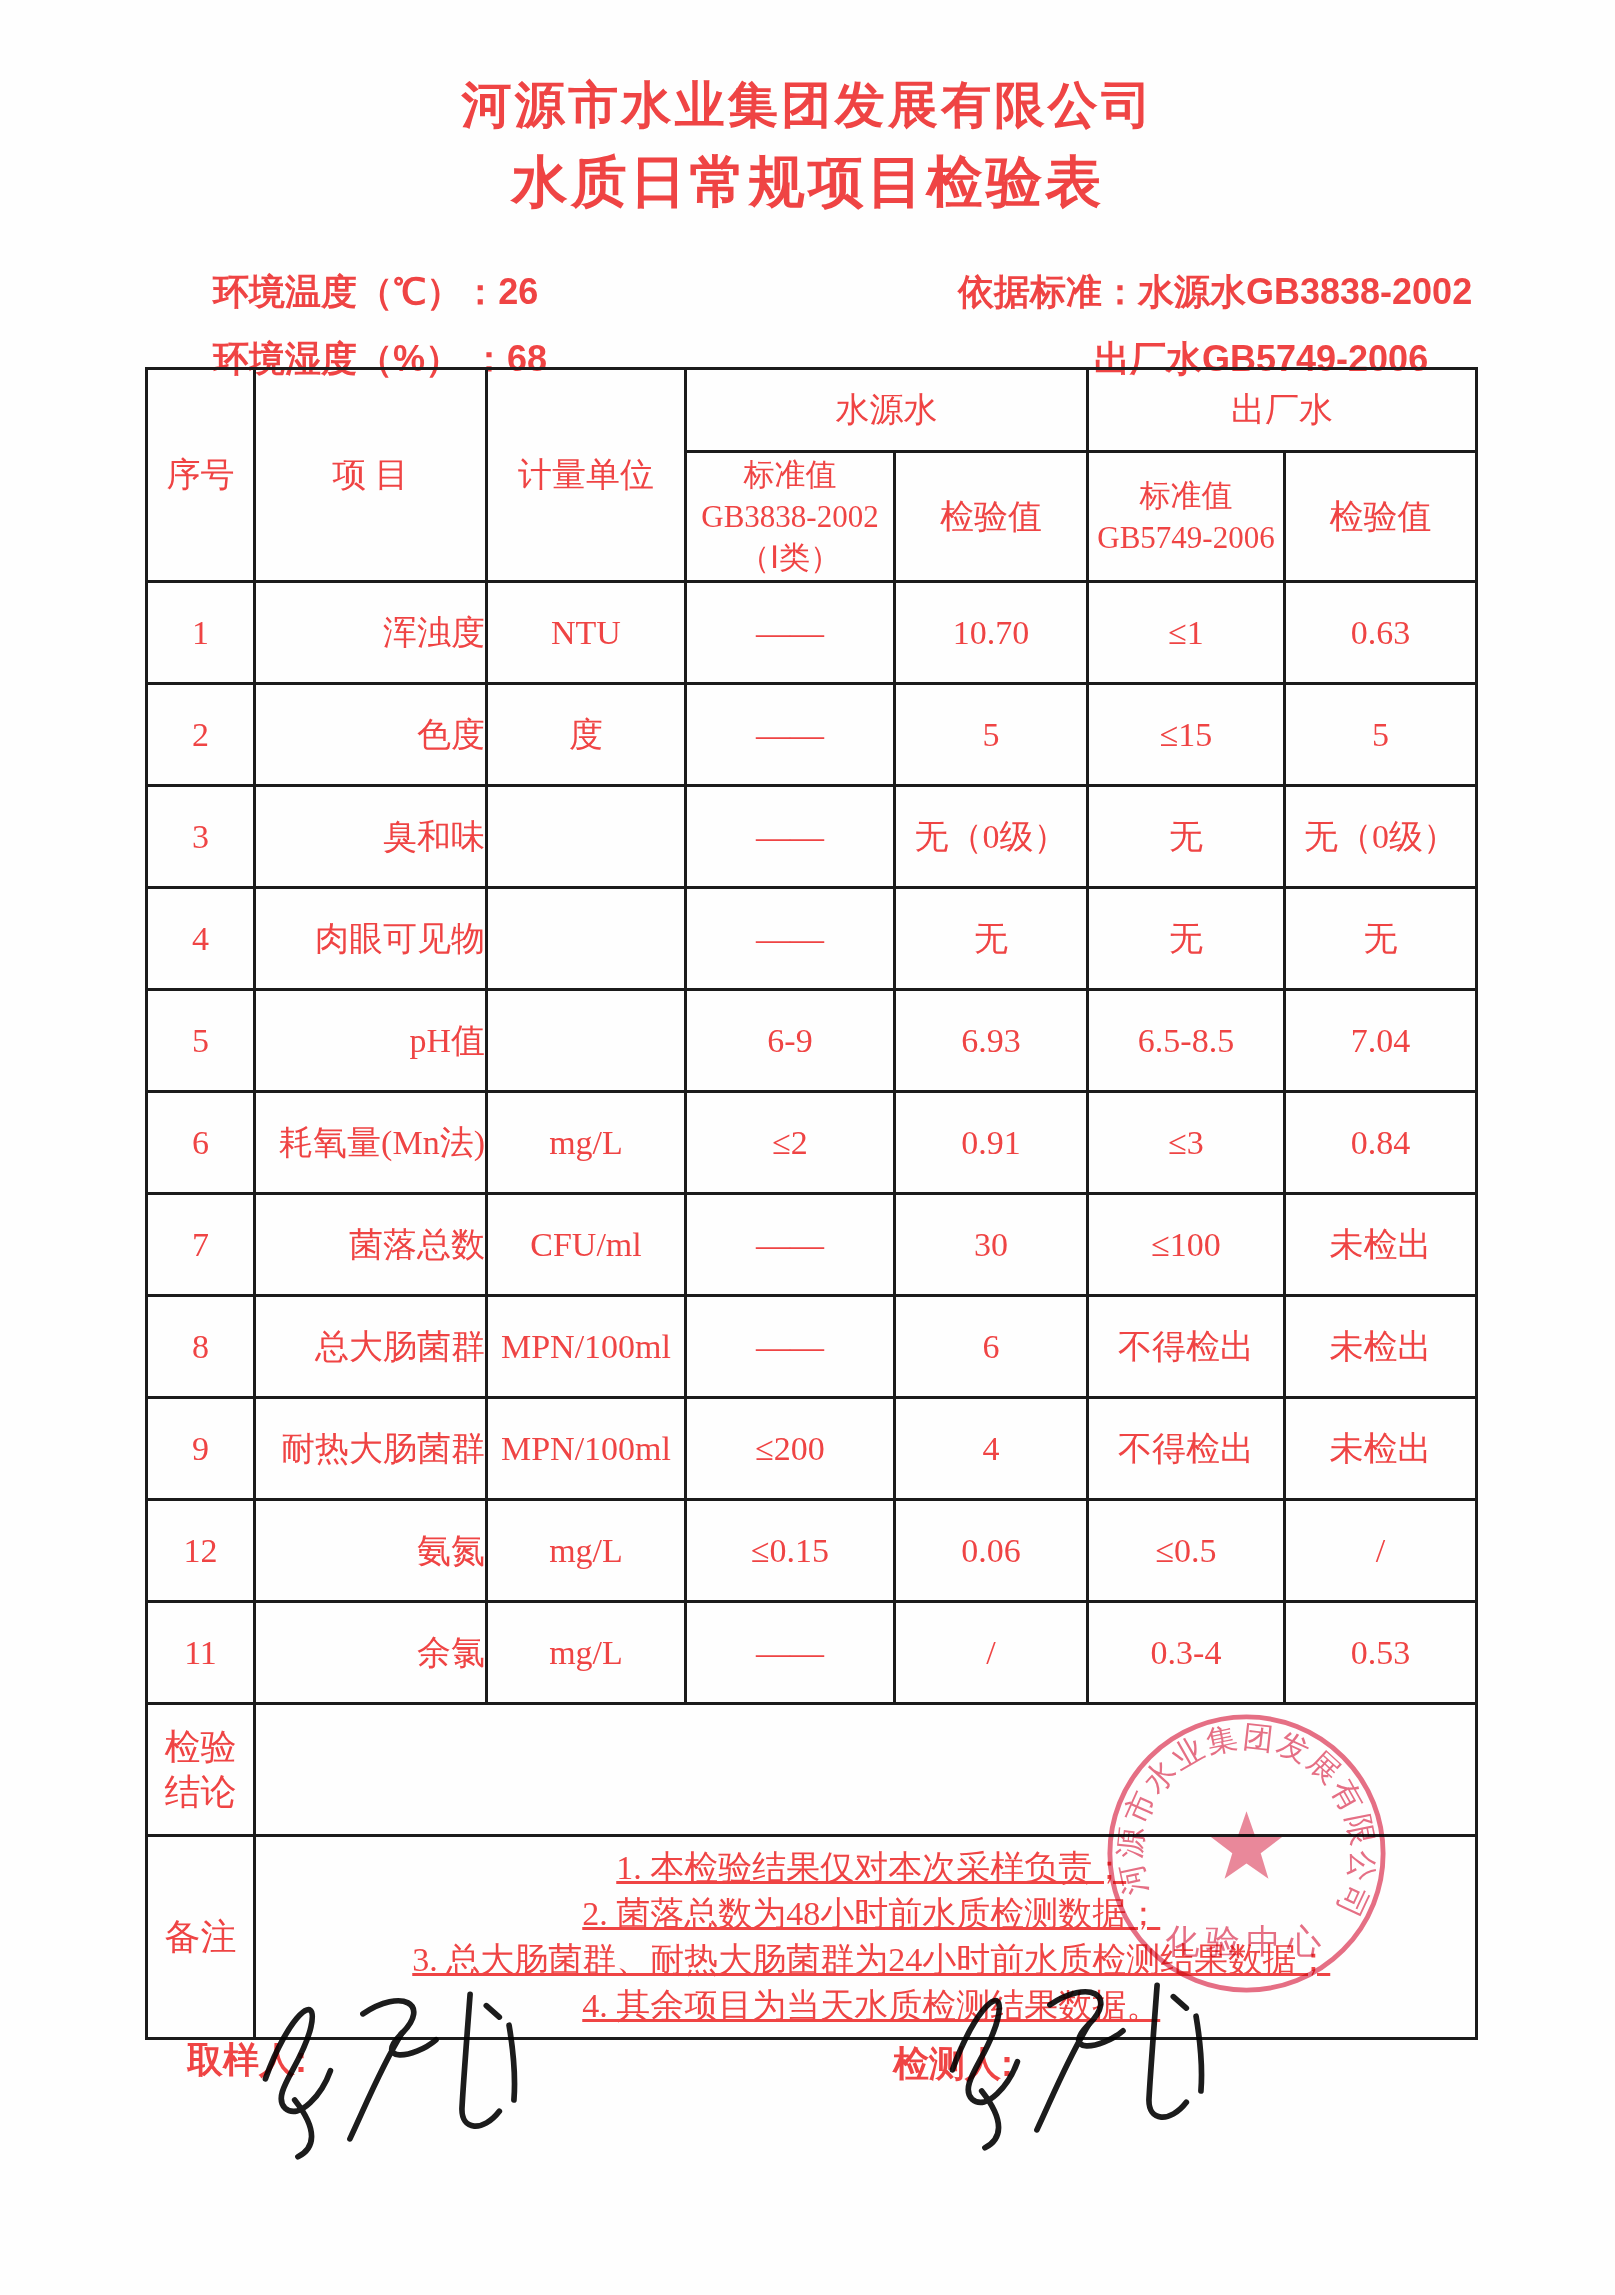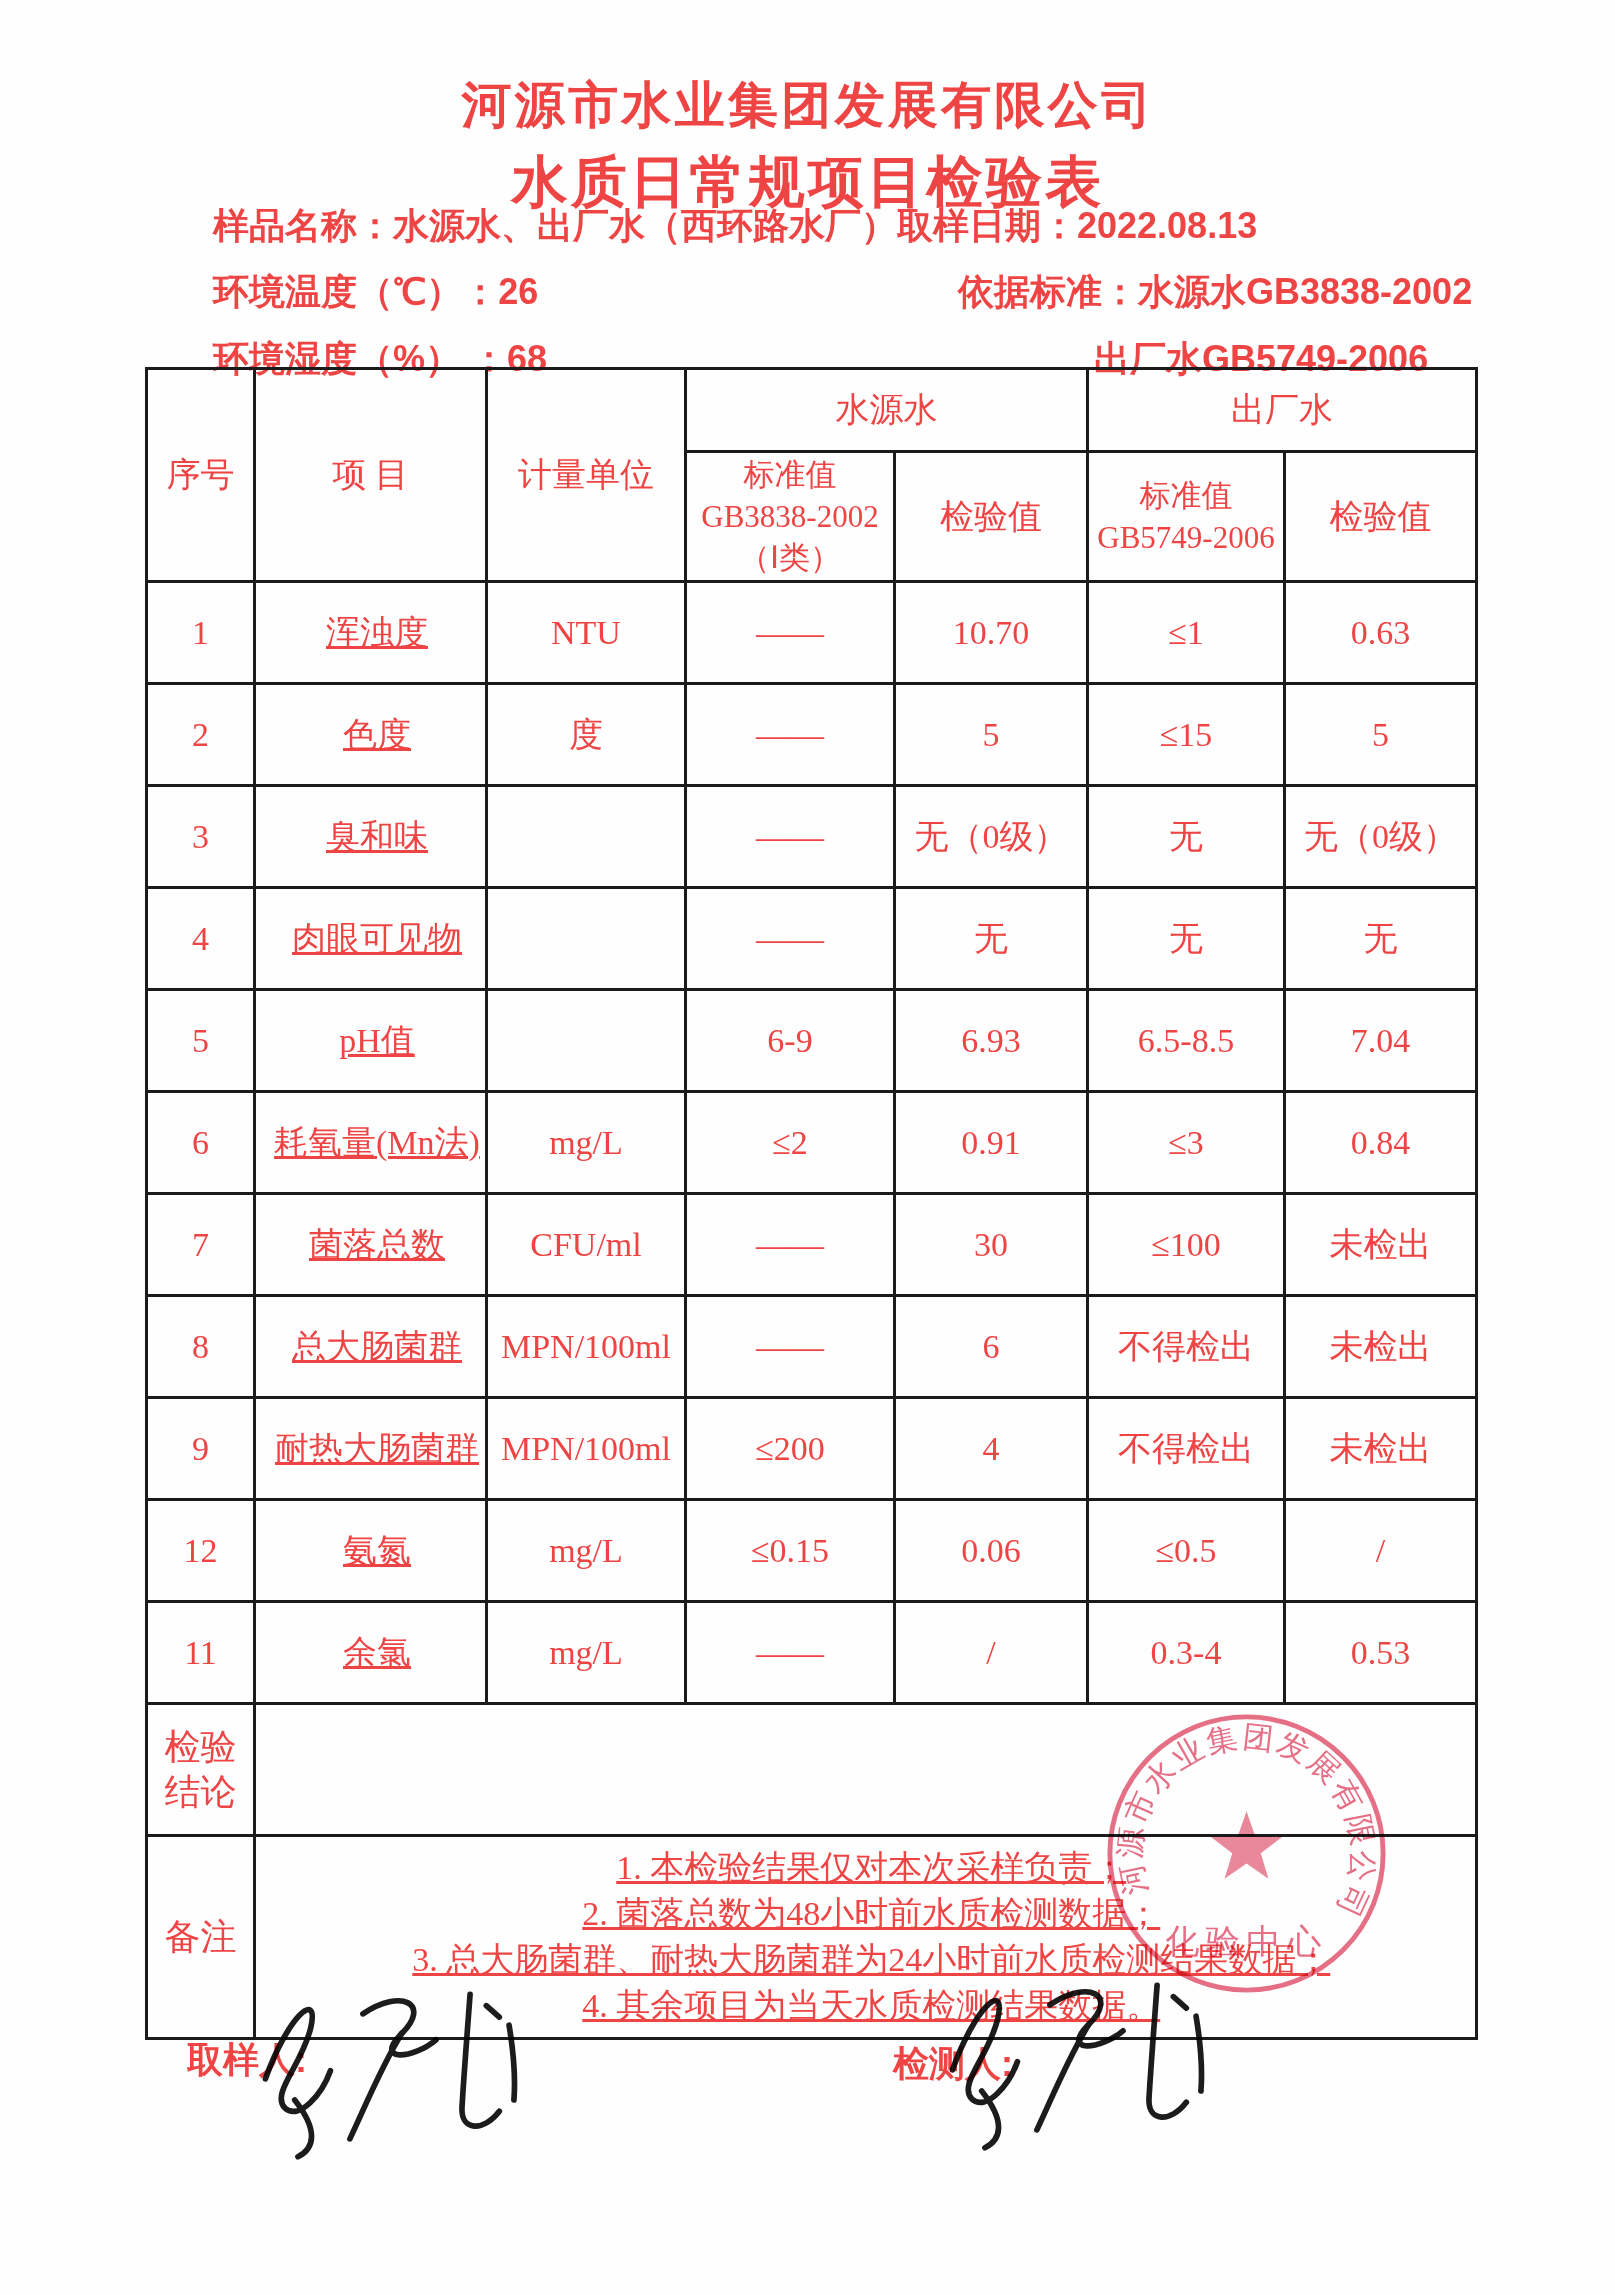--- a/index.html
+++ b/index.html
@@ -32,41 +32,40 @@
     table-layout:fixed;
   }
   .main-table th,.main-table td{
     border:3.3px solid #1b1b1b;
     text-align:center;vertical-align:middle;
     font-size:34px;font-weight:normal;
     padding:0;
   }
   .main-table .pre{white-space:pre-line;line-height:1.25;}
   .main-table .subhead{font-size:31px;line-height:1.35;}
-  .main-table td.item-cell{text-align:center;padding-left:13px;text-decoration:underline;}
+  .main-table td.item-cell{text-align:right;padding-left:13px;}
   .main-table .remarks-cell{
     text-align:center;vertical-align:middle;padding:8.1px 6.5px 8.1px 18px;text-decoration:underline;
   }
   .remark-line{font-size:34px;line-height:46px;white-space:nowrap;}
   .sig-label{
     font-family:"Liberation Sans", sans-serif;
     font-weight:600;font-size:36px;white-space:nowrap;
   }
   .seal{mix-blend-mode:multiply;opacity:.85;}
   .signature{mix-blend-mode:multiply;}
 </style>
 </head>
 <body>
 
 <div class="page">
 
   <div class="abs doc-title">河源市水业集团发展有限公司</div>
   <div class="abs doc-subtitle">水质日常规项目检验表</div>
 
-  <div class="abs info-line" style="left:213px;top:202px;">样品名称：水源水、出厂水（西环路水厂）取样日期：2022.08.13</div>
   <div class="abs info-line" style="left:213px;top:268px;">环境温度（℃）：26</div>
   <div class="abs info-line" style="left:958px;top:268px;">依据标准：水源水GB3838-2002</div>
   <div class="abs info-line" style="left:213px;top:335px;">环境湿度（%） ：68</div>
   <div class="abs info-line" style="left:1050px;top:335px;margin-left:44px;">出厂水GB5749-2006</div>
 
   <table class="main-table">
     <colgroup>
       <col style="width:108px">
         <col style="width:232px">
         <col style="width:199px">

